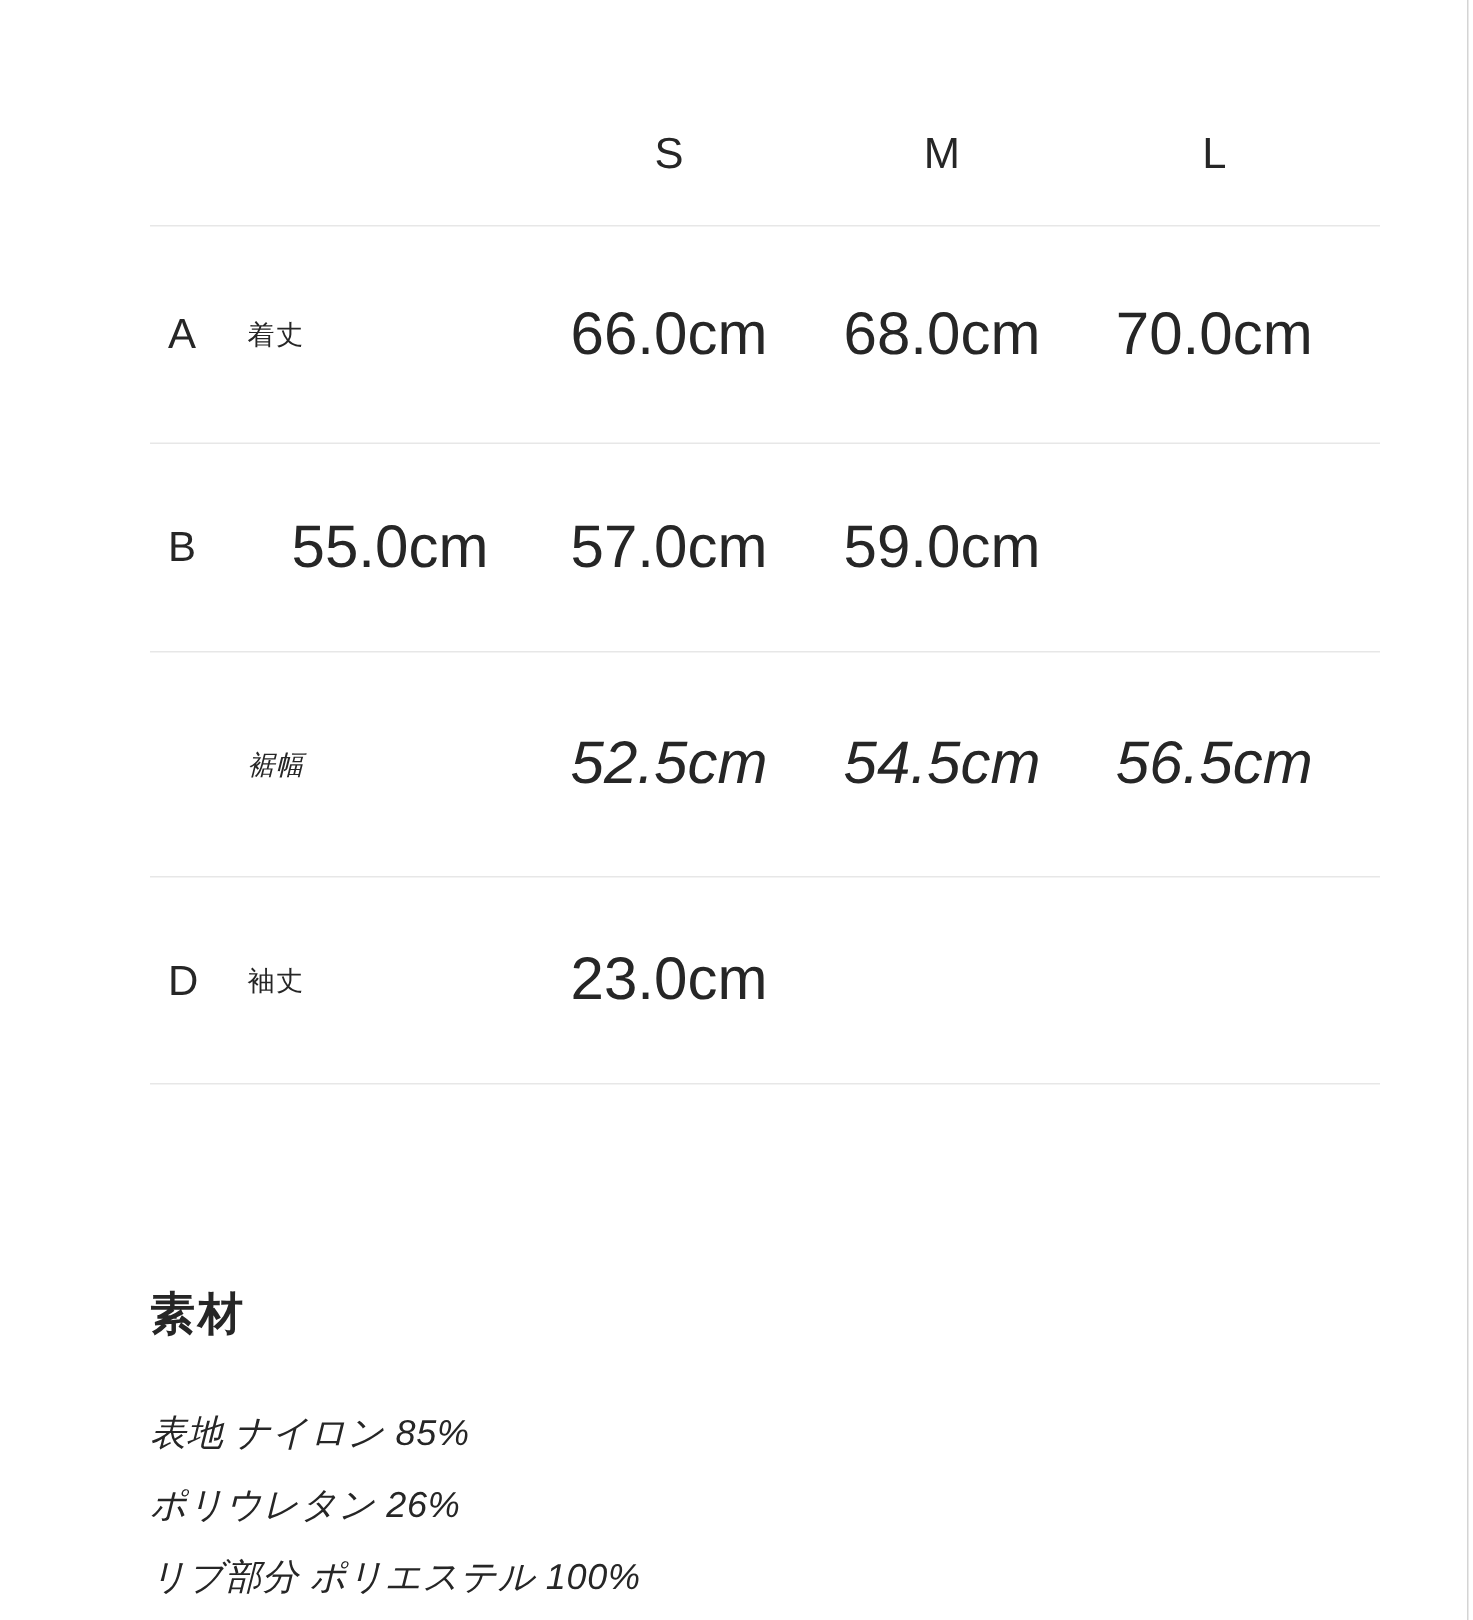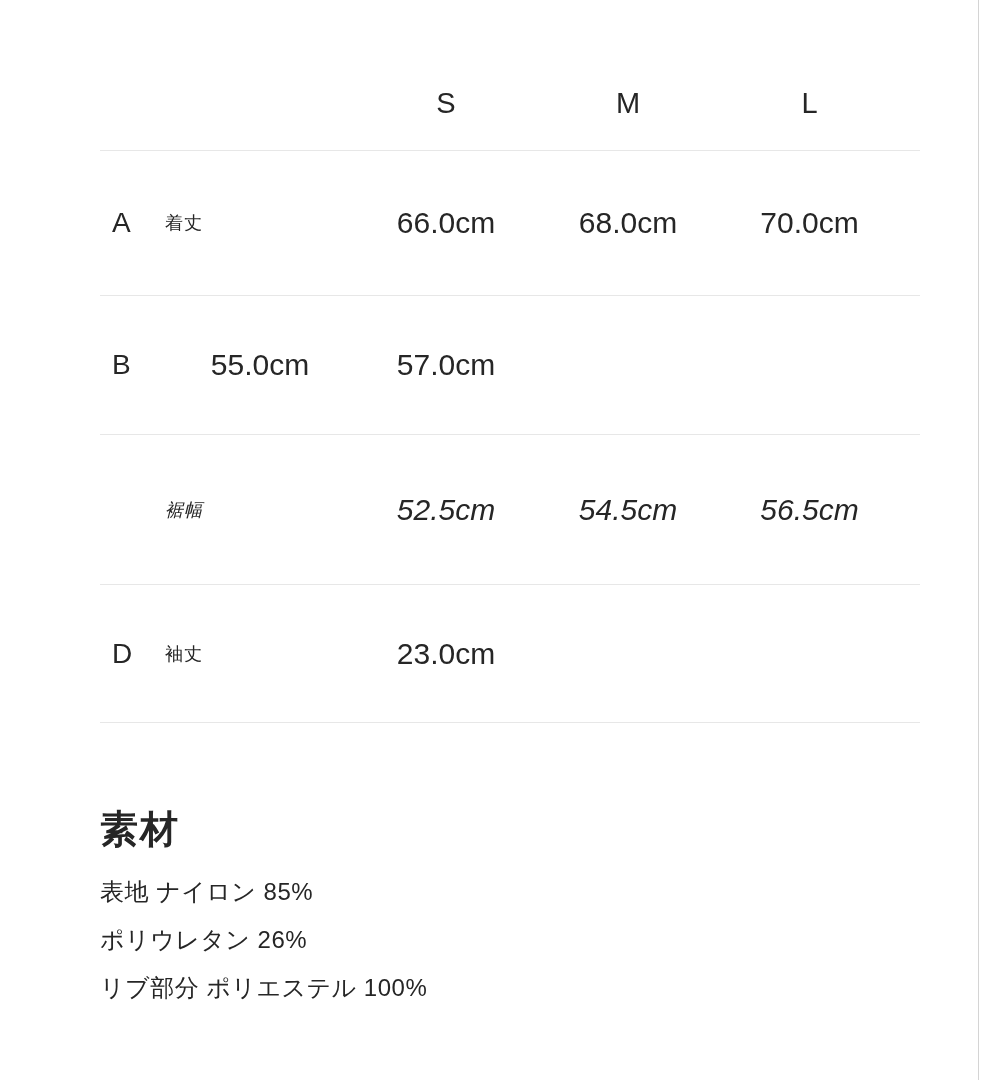--- a/index.html
+++ b/index.html
@@ -51,36 +51,37 @@
   .cell.letter {
     padding-left: 12px;
     font-size: 28px;
   }
   .cell.label {
     font-size: 18px;
     letter-spacing: 1px;
   }
   .cell.value {
     text-align: center;
-    font-size: 30px;
+    font-size: 40px;
   }
   .trow.header .cell.value { font-size: 29px; }
   .materials {
     position: absolute;
     left: 100px;
     top: 723px;
     padding-top: 88px;
   }
   .materials-heading {
-    font-size: 38px;
+    font-size: 30px;
     font-weight: bold;
     letter-spacing: 2px;
     line-height: 36px;
+    margin-top: 48px;
   }
-  .materials-lines { margin-top: 32px; }
+  .materials-lines { margin-top: 48px; font-style: italic; }
   .material-line {
     font-size: 24px;
     line-height: 26px;
     margin-bottom: 22px;
     letter-spacing: 0.5px;
   }
 </style>
 </head>
 <body>
 
@@ -101,20 +102,21 @@
       <div class="cell label">着丈</div>
       <div class="cell value">66.0cm</div>
       <div class="cell value">68.0cm</div>
       <div class="cell value">70.0cm</div>
     </div>
 
     <div class="trow row-b">
       <div class="cell letter">B</div>
       <div class="cell value">55.0cm</div>
       <div class="cell value">57.0cm</div>
+      <div class="cell value">59.0cm</div>
     </div>
 
     <div class="trow row-c">
       <div class="cell letter"></div>
       <div class="cell label">裾幅</div>
       <div class="cell value">52.5cm</div>
       <div class="cell value">54.5cm</div>
       <div class="cell value">56.5cm</div>
     </div>
 

